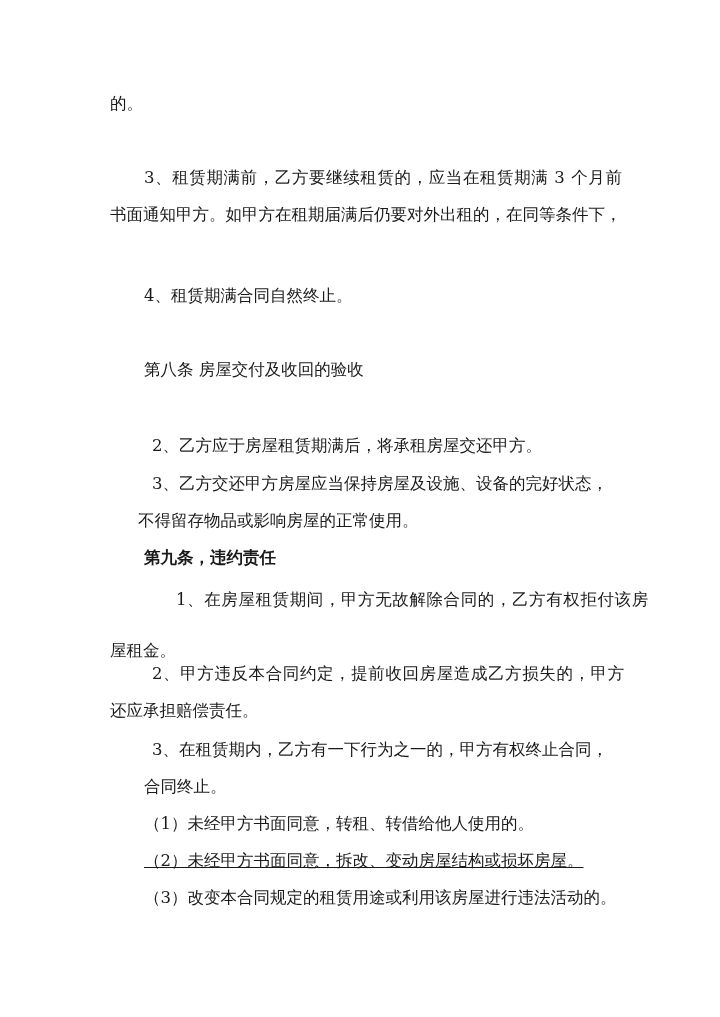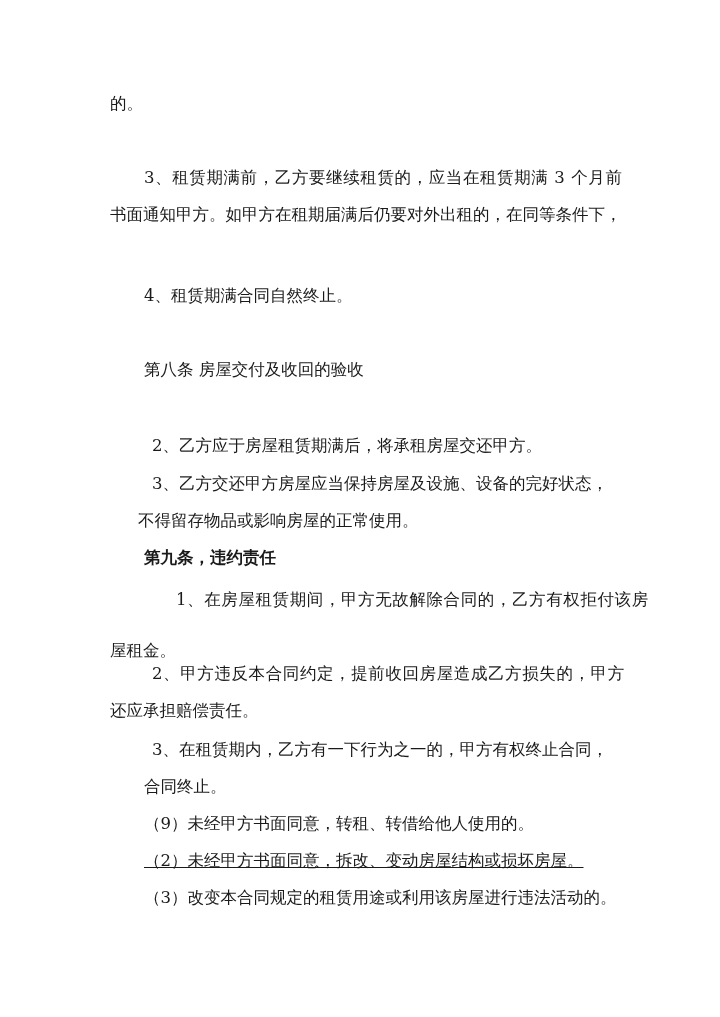--- a/index.html
+++ b/index.html
@@ -27,16 +27,16 @@
   <div class="line" style="left: 152px; top: 436px;">2、乙方应于房屋租赁期满后，将承租房屋交还甲方。</div>
   <div class="line" style="left: 152px; top: 474px;">3、乙方交还甲方房屋应当保持房屋及设施、设备的完好状态，</div>
   <div class="line" style="left: 138px; top: 511px;">不得留存物品或影响房屋的正常使用。</div>
   <div class="line" style="left: 144px; top: 548px; font-weight: bold;">第九条，违约责任</div>
   <div class="line j" style="left: 152px; top: 590px; margin-left: 24px;">1、在房屋租赁期间，甲方无故解除合同的，乙方有权拒付该房</div>
   <div class="line" style="left: 110px; top: 641px;">屋租金。</div>
   <div class="line j" style="left: 152px; top: 664px;">2、甲方违反本合同约定，提前收回房屋造成乙方损失的，甲方</div>
   <div class="line" style="left: 110px; top: 701px; text-align: center;">还应承担赔偿责任。</div>
   <div class="line" style="left: 152px; top: 740px;">3、在租赁期内，乙方有一下行为之一的，甲方有权终止合同，</div>
   <div class="line" style="left: 144px; top: 777px;">合同终止。</div>
-  <div class="line" style="left: 144px; top: 814px;">（9）未经甲方书面同意，转租、转借给他人使用的。</div>
+  <div class="line" style="left: 144px; top: 814px;">（1）未经甲方书面同意，转租、转借给他人使用的。</div>
   <div class="line" style="left: 144px; top: 851px; text-decoration: underline;">（2）未经甲方书面同意，拆改、变动房屋结构或损坏房屋。</div>
   <div class="line" style="left: 144px; top: 888px;">（3）改变本合同规定的租赁用途或利用该房屋进行违法活动的。</div>
 </div>
 
 </body></html>

